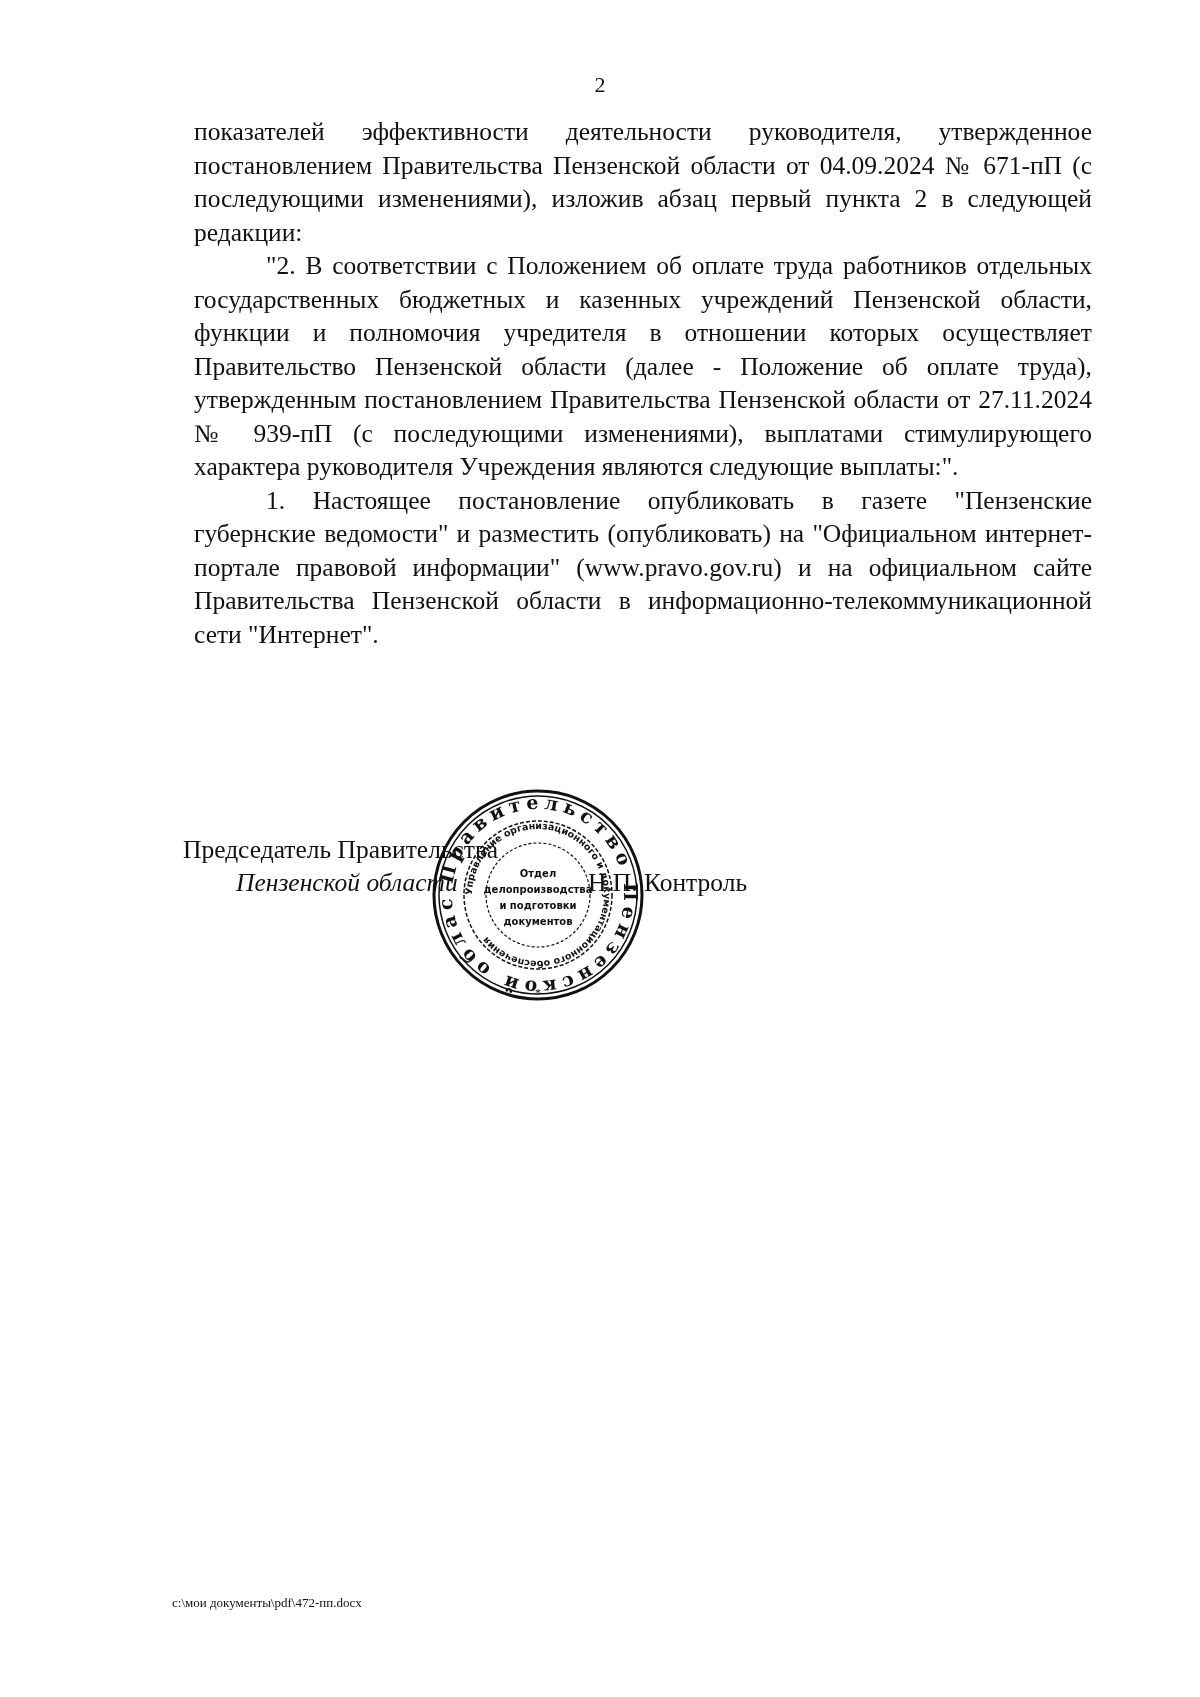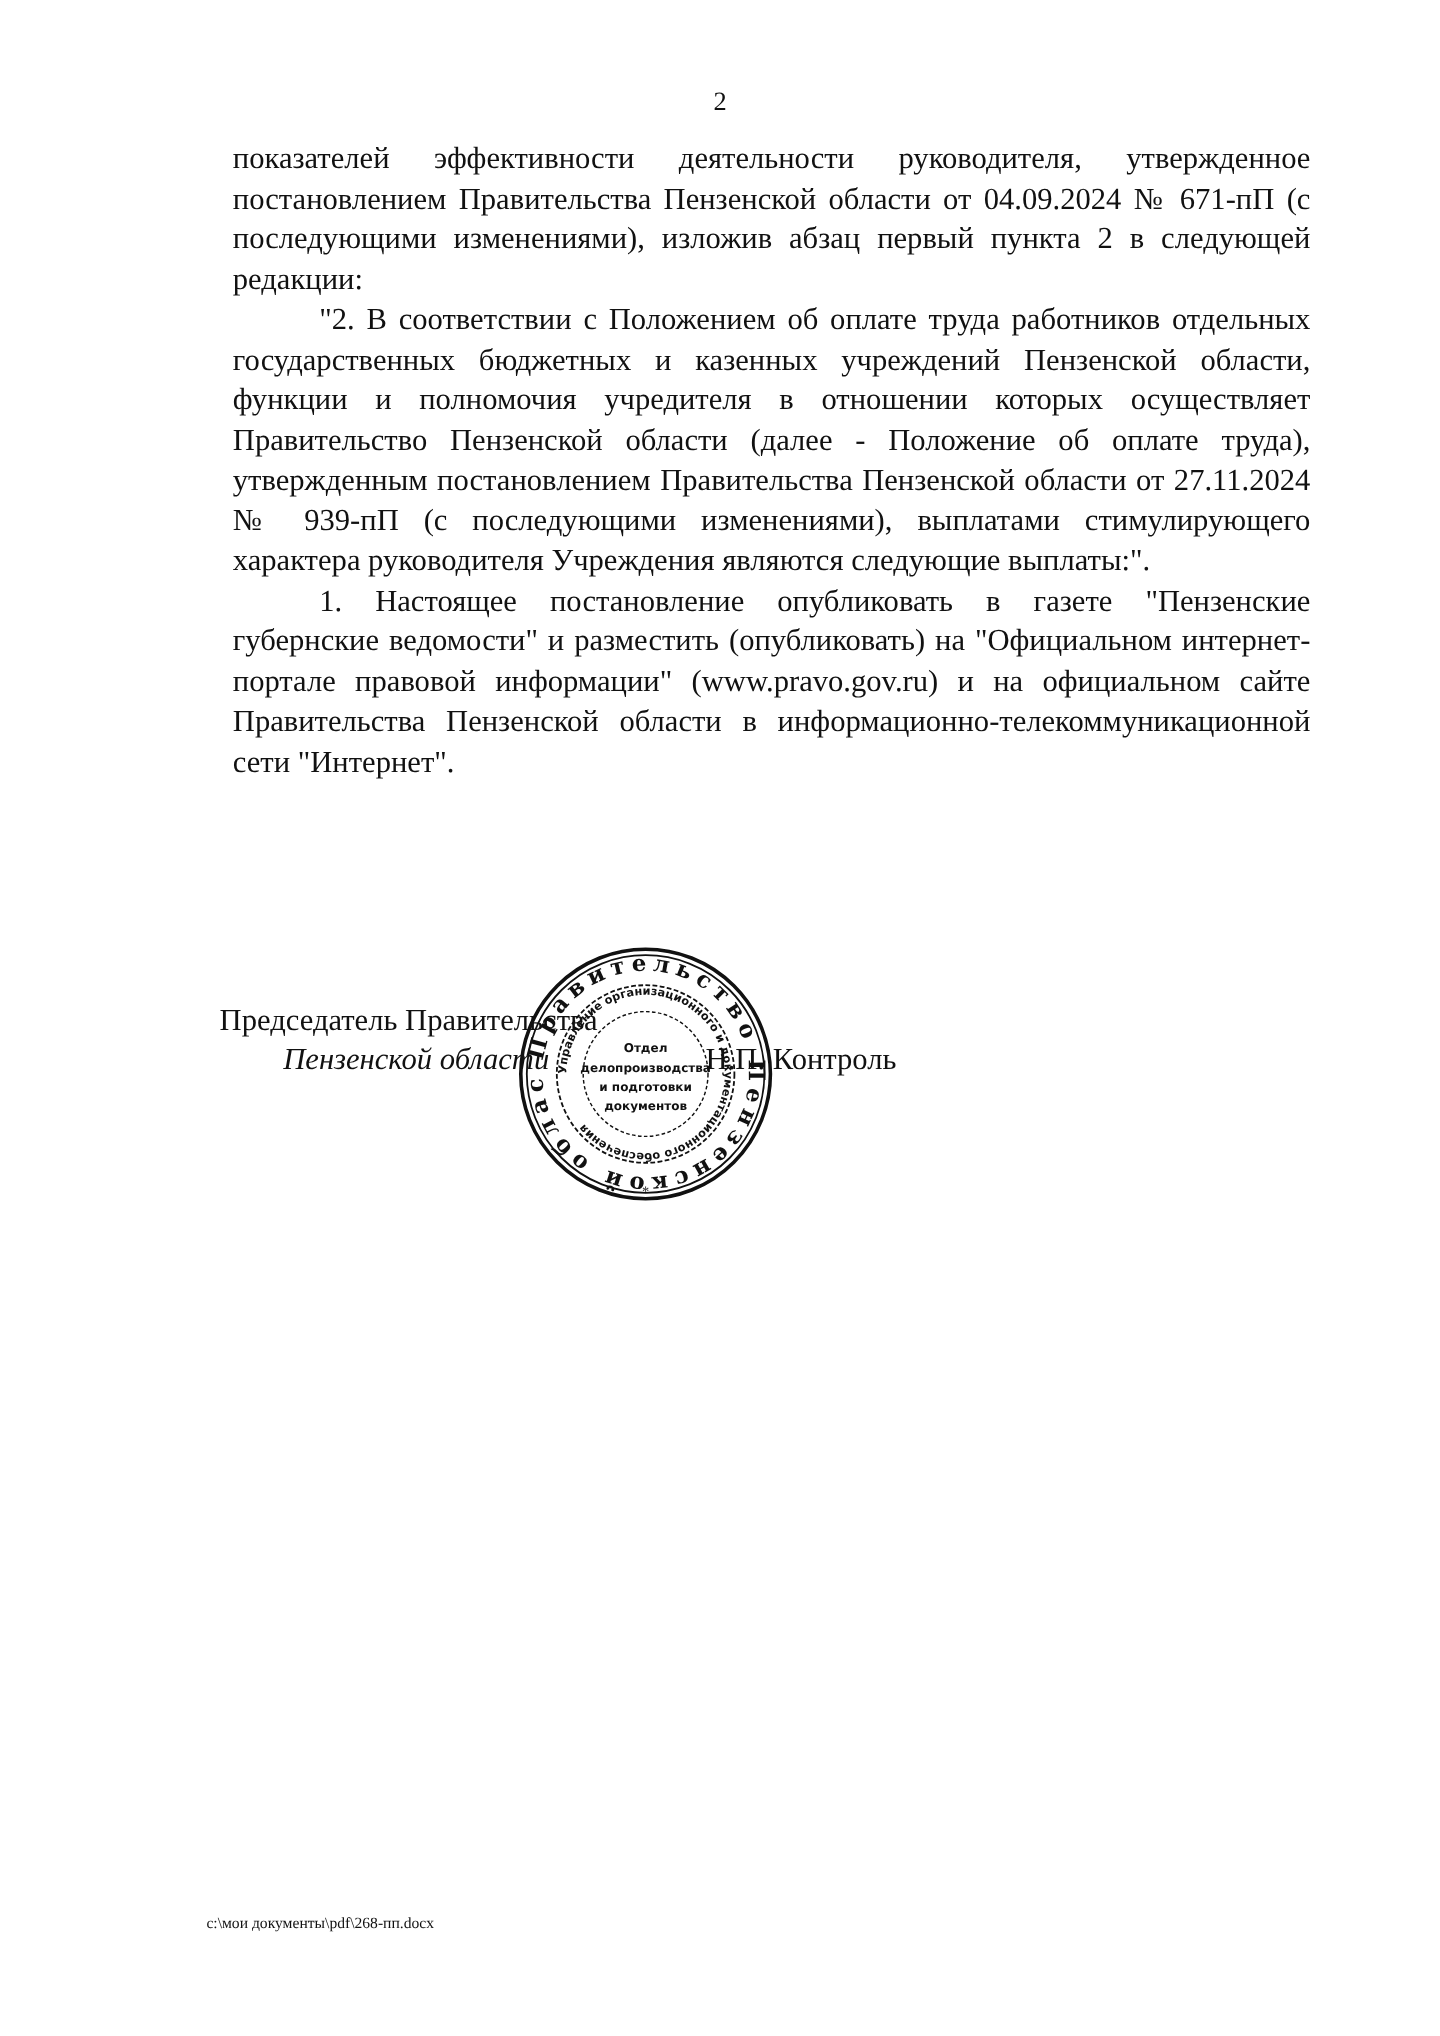--- a/index.html
+++ b/index.html
@@ -50,13 +50,13 @@
       <text x="110" y="140">документов</text>
     </g>
     <text x="110" y="212" font-size="12" text-anchor="middle" fill="#111">*</text>
   </svg>
 </div>
 
 <div class="sig sig-title1">Председатель Правительства</div>
 <div class="sig sig-title2">Пензенской области</div>
 <div class="sig sig-name">Н.П. Контроль</div>
 
-<div class="footer">c:\мои документы\pdf\268-пп.docx</div>
+<div class="footer">c:\мои документы\pdf\472-пп.docx</div>
 
 </body></html>

